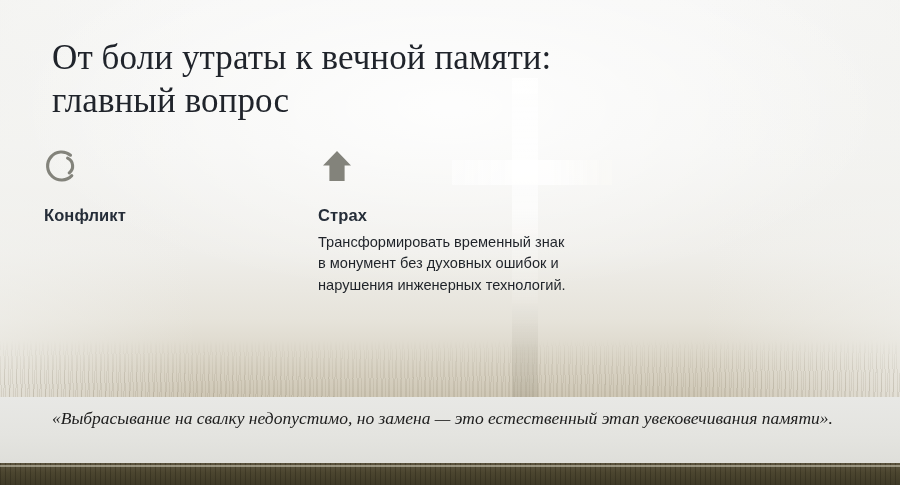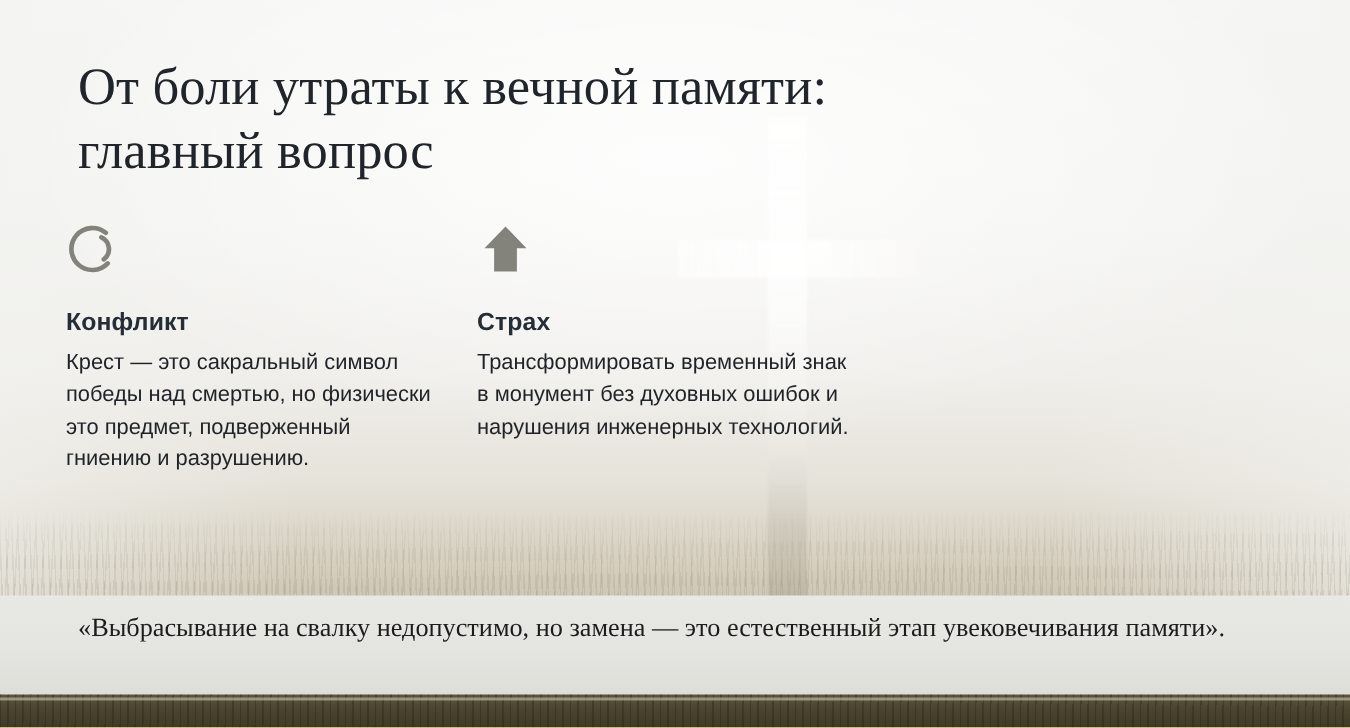--- a/index.html
+++ b/index.html
@@ -179,20 +179,21 @@
     height: 69px;
     background: linear-gradient(to bottom, #e8e8e5 0%, #e4e4e0 55%, #dedeD9 100%);
     box-shadow: 0 -1px 0 rgba(255,255,255,0.65) inset;
   }
   .quote-text {
     position: absolute;
     left: 52px;
     top: 9px;
     width: 810px;
     font-family: "Liberation Serif", "DejaVu Serif", serif;
+    font-style: italic;
     font-size: 17.5px;
     line-height: 1.44;
     color: #1c1c1c;
   }
 </style>
 </head>
 <body>
 
 <div class="slide">
 
@@ -211,21 +212,20 @@
   <div class="cols">
 
     <div class="col">
       <div class="col-icon">
         <svg width="38" height="38" viewBox="0 0 38 38" aria-hidden="true">
           <path d="M26.5 8.2 A14 14 0 1 0 27.8 28.6" fill="none" stroke="#83837b" stroke-width="3.1" stroke-linecap="round"></path>
           <path d="M23.6 11.2 A8.6 8.6 0 0 1 25.2 25.9" fill="none" stroke="#83837b" stroke-width="3.1" stroke-linecap="round"></path>
         </svg>
       </div>
       <div class="col-title">Конфликт</div>
-      <div class="col-body">Крест — это сакральный символ победы над смертью, но физически это предмет, подверженный гниению и разрушению.</div>
     </div>
 
 
     <div class="col">
       <div class="col-icon">
         <svg width="38" height="38" viewBox="0 0 38 38" aria-hidden="true">
           <path d="M19 4 L33 18.5 L26.6 18.5 L26.6 34 L11.4 34 L11.4 18.5 L5 18.5 Z" fill="#83837b"></path>
         </svg>
       </div>
       <div class="col-title">Страх</div>

